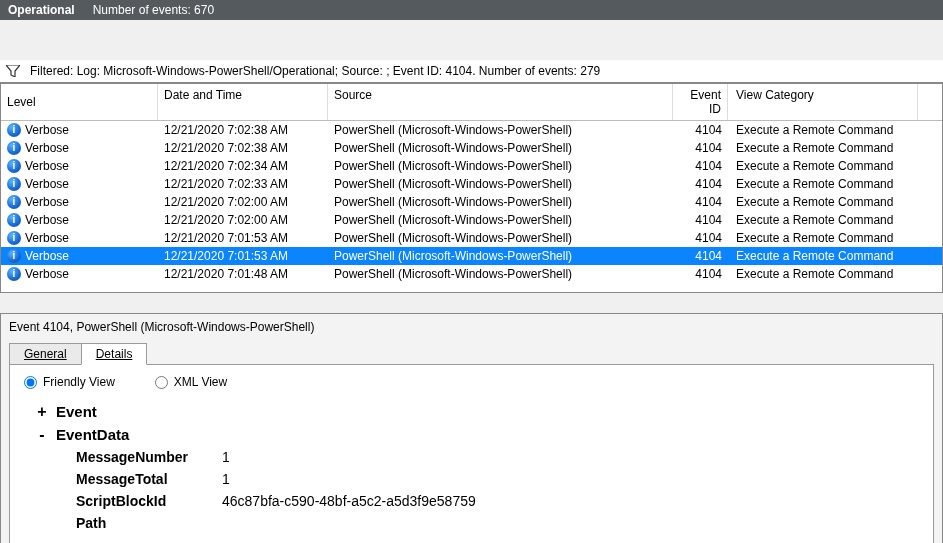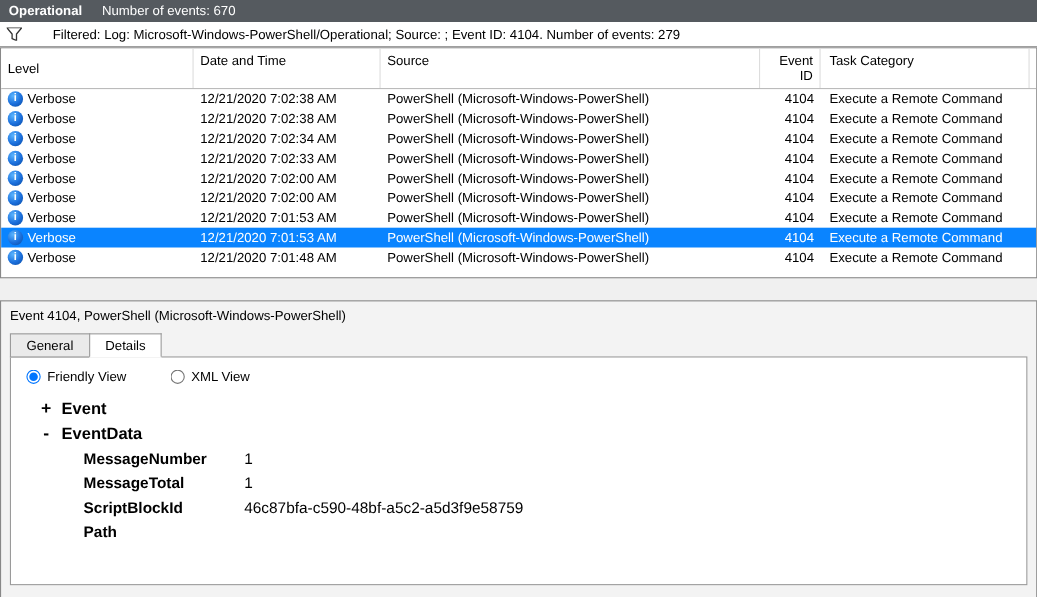--- a/index.html
+++ b/index.html
@@ -1,44 +1,44 @@
 <!DOCTYPE html>
 <html><head>
 <meta charset="utf-8">
 <style>
   * { box-sizing: border-box; margin: 0; padding: 0; font-family: "Segoe UI", Tahoma, Arial, sans-serif; }
   body { width: 943px; height: 543px; background: #f0f0f0; overflow: hidden; font-size: 12px; color: #000; }
 
   .titlebar { background: #555a5f; color: #fff; padding: 3px 8px; font-size: 12px; display: flex; gap: 18px; align-items: center; }
   .titlebar .lbl-op { font-weight: 600; text-align: center; }
 
-  .filterbar { background: #fff; border-bottom: 1px solid #888; padding: 4px 6px; display: flex; align-items: center; gap: 28px; font-size: 12px; }
+  .filterbar { background: #fff; border-bottom: 1px solid #888; padding: 4px 6px; display: flex; align-items: center; gap: 10px; font-size: 12px; margin-top: 40px; }
   .filter-icon svg { display: block; }
 
   .listwrap { background: #fff; border: 1px solid #888; height: 210px; overflow: hidden; position: relative; }
   .colhead { display: flex; background: #fff; color: #000; border-bottom: 1px solid #bbb; font-size: 12px; }
   .colhead .cell { padding: 4px 6px; border-right: 1px solid #ddd; }
   .rows { display: block; }
   .row { display: flex; align-items: center; font-size: 12px; border-bottom: 0; cursor: default; }
   .row .cell { padding: 2px 6px; white-space: nowrap; overflow: hidden; text-overflow: ellipsis; }
   .row.selected { background: #0a84ff; color: #fff; }
 
-  .c-level { width: 175px; display: flex; align-items: center; gap: 4px; }
+  .c-level { width: 157px; display: flex; align-items: center; gap: 4px; }
   .c-date  { width: 170px; }
   .c-src   { width: 345px; }
   .c-id    { width: 55px; text-align: right; }
   .c-task  { width: 190px; padding-left:8px !important; }
 
   .vbicon { width: 14px; height: 14px; display:inline-flex; align-items:center; justify-content:center; background: radial-gradient(circle at 35% 30%, #5ab5ff 0%, #1a6edb 55%, #0b4a9c 100%); border-radius: 50%; color:#fff; font-weight:700; font-size:10px; line-height:1; }
   .row.selected .vbicon { background: radial-gradient(circle at 35% 30%, #5ab5ff 0%, #1a6edb 55%, #0b4a9c 100%); }
 
   .detailwrap { background: #f3f3f3; border: 1px solid #888; margin-top: 20px; height: 275px; }
   .detailhead { padding: 6px 8px 0 8px; font-size: 12px; }
   .tabs { display: flex; align-items: flex-end; margin: 8px 8px 0 8px; }
-  .tab { padding: 3px 14px; border: 1px solid #9a9a9a; background: #eaeaea; font-size: 12px; position: relative; top: 1px; cursor: pointer; }
+  .tab { padding: 3px 14px; border: 1px solid #9a9a9a; background: #eaeaea; font-size: 12px; position: relative; top: 1px; cursor: pointer; text-decoration: underline; }
   .tab + .tab { margin-left: -1px; }
   .tab.active { background: #fff; border-bottom-color: #fff; }
   .tabbody { border: 1px solid #9a9a9a; background: #fff; margin: 0 8px 8px 8px; padding: 10px 14px; height: 208px; overflow: hidden; }
 
   .radiobar { display: flex; gap: 40px; margin-bottom: 14px; font-size: 12px; align-items: center; }
   .radiobar label { display:flex; align-items:center; gap:6px; cursor:pointer; }
   .treeblock { font-size: 14px; padding-left: 12px; color:#000; }
   .tn { display:flex; align-items:center; gap:8px; margin: 6px 0; }
   .tn .toggle { width: 12px; text-align:center; font-weight:700; user-select:none; font-size:16px; line-height:1; }
   .tn.lvl1 { font-weight:700; font-size:15px; }
@@ -62,21 +62,21 @@
   </span>
   <span>Filtered: Log: Microsoft-Windows-PowerShell/Operational; Source: ; Event ID: 4104. Number of events: 279</span>
 </div>
 
 <div class="listwrap">
   <div class="colhead">
     <div class="cell c-level">Level</div>
     <div class="cell c-date">Date and Time</div>
     <div class="cell c-src">Source</div>
     <div class="cell c-id">Event ID</div>
-    <div class="cell c-task">Task Category</div>
+    <div class="cell c-task">View Category</div>
   </div>
   <div class="rows" id="rows">
       <div class="row">
         <div class="cell c-level">
           <span class="vbicon">i</span>
           <span>Verbose</span>
         </div>
         <div class="cell c-date">12/21/2020 7:02:38 AM</div>
         <div class="cell c-src">PowerShell (Microsoft-Windows-PowerShell)</div>
         <div class="cell c-id">4104</div>

